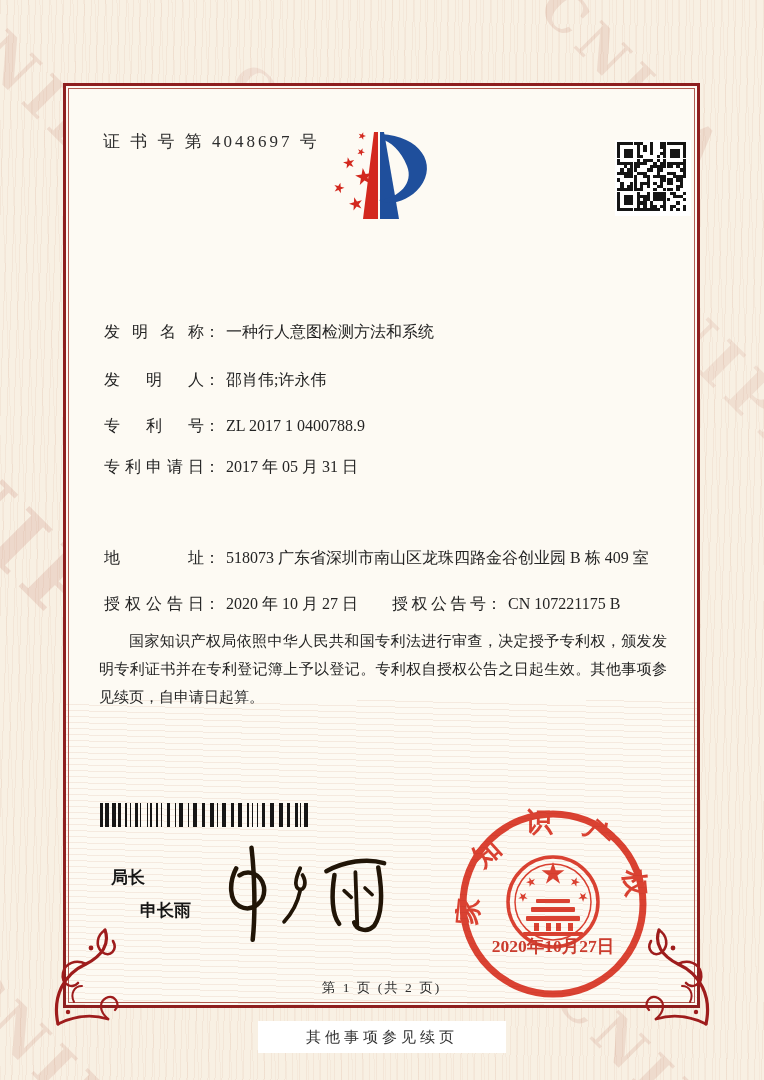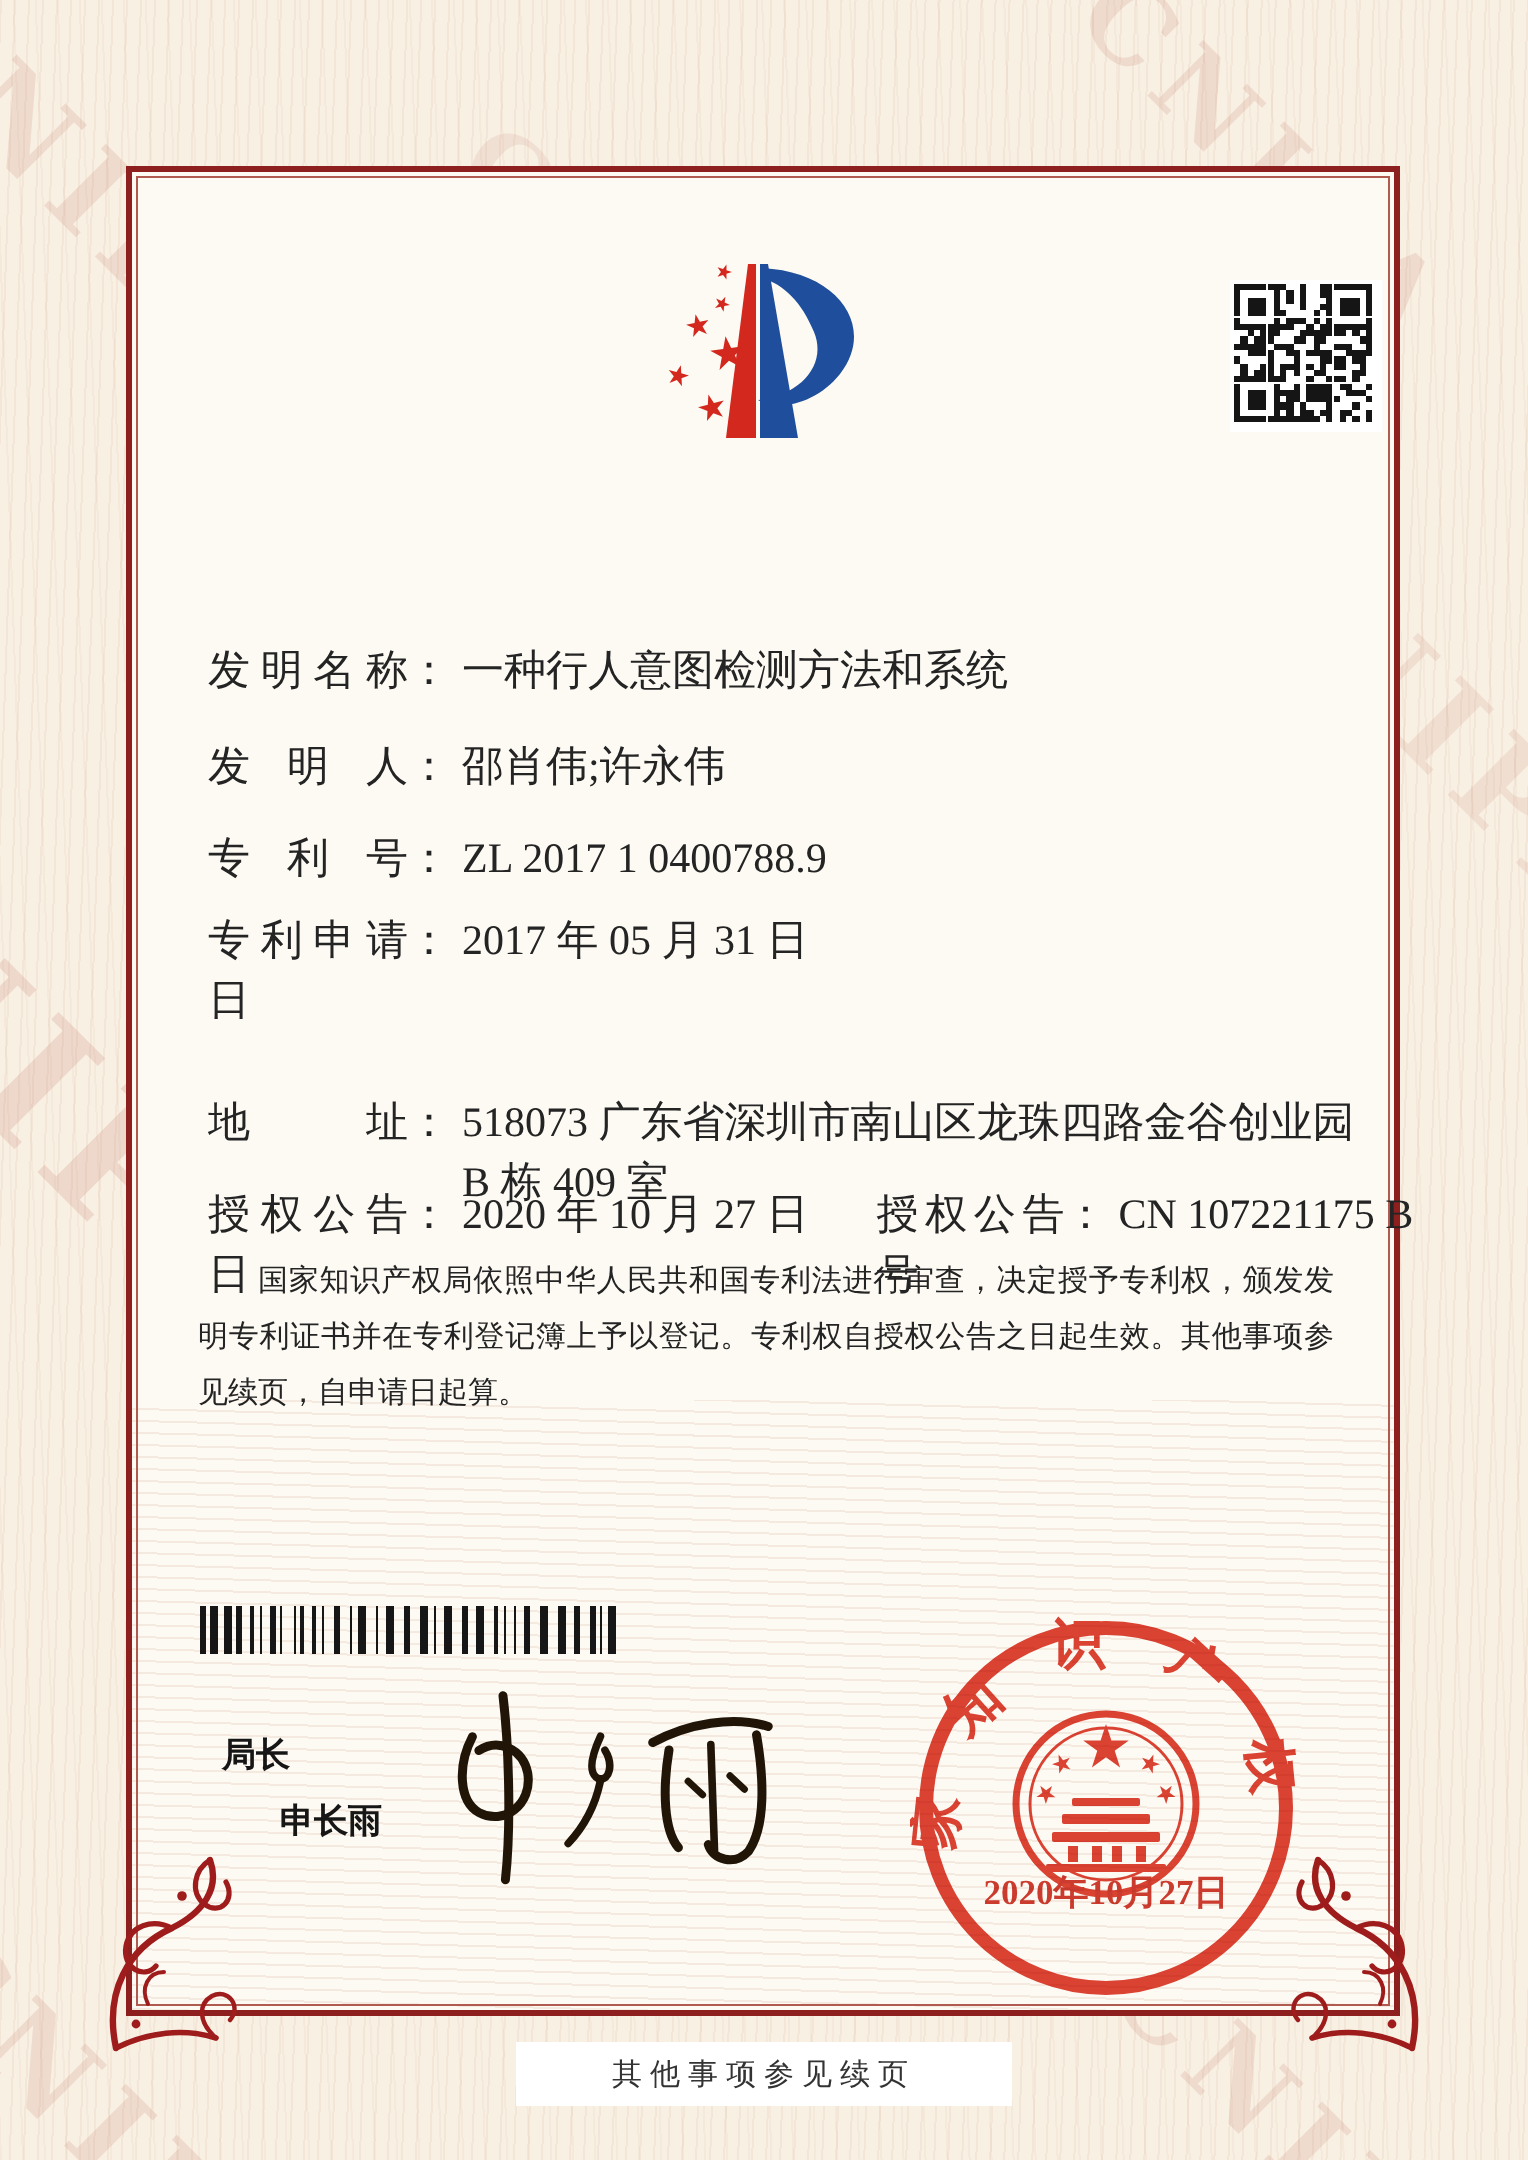--- a/index.html
+++ b/index.html
@@ -42,21 +42,21 @@
   .cert-no{
     position:absolute;left:103px;top:130px;font-size:17px;letter-spacing:3px;color:#2c2c2c;
   }
   .logo{position:absolute;left:322px;top:126px;width:126px;height:99px;}
   .qr{position:absolute;left:615px;top:140px;width:72px;height:72px;background:#fff;padding:2px;}
   .qr i{position:absolute;width:3.3px;height:3.3px;background:#151515;}
   .title{
     position:absolute;left:63px;top:226px;width:637px;text-align:center;
     font-size:34px;font-weight:bold;color:#151515;letter-spacing:14px;padding-left:14px;box-sizing:border-box;
   }
-  .frow{position:absolute;left:104px;font-size:21px;color:#242424;line-height:1.45;}
+  .frow{position:absolute;left:104px;font-size:16px;color:#242424;line-height:1.45;}
   .flab{display:inline-block;width:100px;text-align:justify;text-align-last:justify;vertical-align:top;}
   .fcolon{vertical-align:top;}
   .fval{margin-left:6px;vertical-align:top;}
   .fval.wide{display:inline-block;width:448px;}
   .g2{margin-left:34px;}
   .g2lab{display:inline-block;width:94px;text-align:justify;text-align-last:justify;vertical-align:top;}
   .paras{
     position:absolute;left:99px;top:628px;width:568px;
     font-size:15px;line-height:1.85;text-align:justify;color:#242424;
   }
@@ -89,20 +89,21 @@
   <div class="wm wm6">CNIPA</div>
   <div class="wm wm7">CNIPA</div>
   <div class="wm wm8">CNIPA</div>
 
   <div class="sheet"></div>
   <div class="waves"></div>
   <div class="frame">
       <div class="frame-inner"></div>
     </div>
 
+  <div class="cert-no">证 书 号 第 4048697 号</div>
 
   <svg class="logo" viewBox="0 0 126 99">
     <defs>
       <path id="st" d="M0,-1 0.2245,-0.309 0.951,-0.309 0.3633,0.118 0.5878,0.809 0,0.382 -0.5878,0.809 -0.3633,0.118 -0.951,-0.309 -0.2245,-0.309 Z"></path>
     </defs>
     <g fill="#d3281e">
       <use href="#st" transform="translate(40,10) scale(4) rotate(18)"></use>
       <use href="#st" transform="translate(27,37) scale(6) rotate(-12)"></use>
       <use href="#st" transform="translate(39,26) scale(4) rotate(25)"></use>
       <use href="#st" transform="translate(42,51) scale(9) rotate(-8)"></use>
@@ -498,15 +499,16 @@
       <path d="M61,4 C53,9 51,20 58,26 C66,32 74,24 69,15" stroke-width="2.6"></path>
       <path d="M42,38 C32,33 21,37 19,47 C17,58 28,64 34,57" stroke-width="2.6"></path>
       <path d="M14,98 C30,90 48,88 64,93" stroke-width="2.8"></path>
       <path d="M64,93 C55,85 55,76 62,72 C70,68 77,77 71,84" stroke-width="2.2"></path>
       <path d="M30,76 C26,68 30,60 38,60" stroke-width="2"></path>
       <circle cx="47" cy="22" r="2.4" fill="#9e1c1c" stroke="none"></circle>
       <circle cx="24" cy="86" r="2.2" fill="#9e1c1c" stroke="none"></circle>
     </g>
   </svg>
 
+  <div class="page-info">第 1 页 (共 2 页)</div>
   <div class="cont-note">其他事项参见续页</div>
 
 </div>
 
 </body></html>

